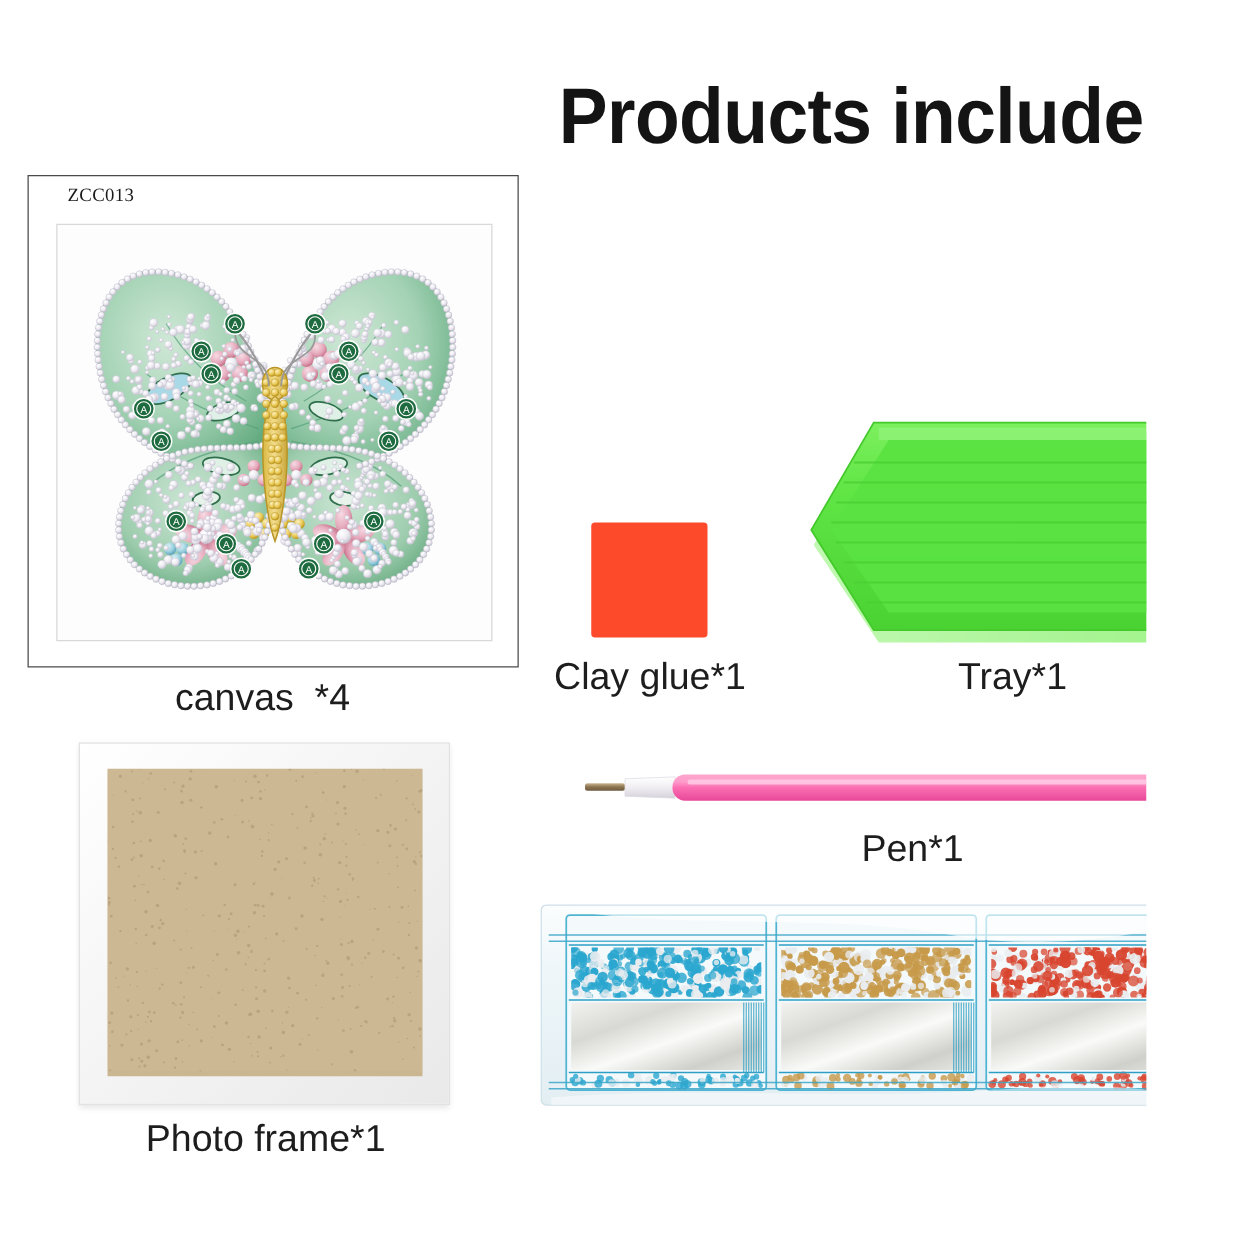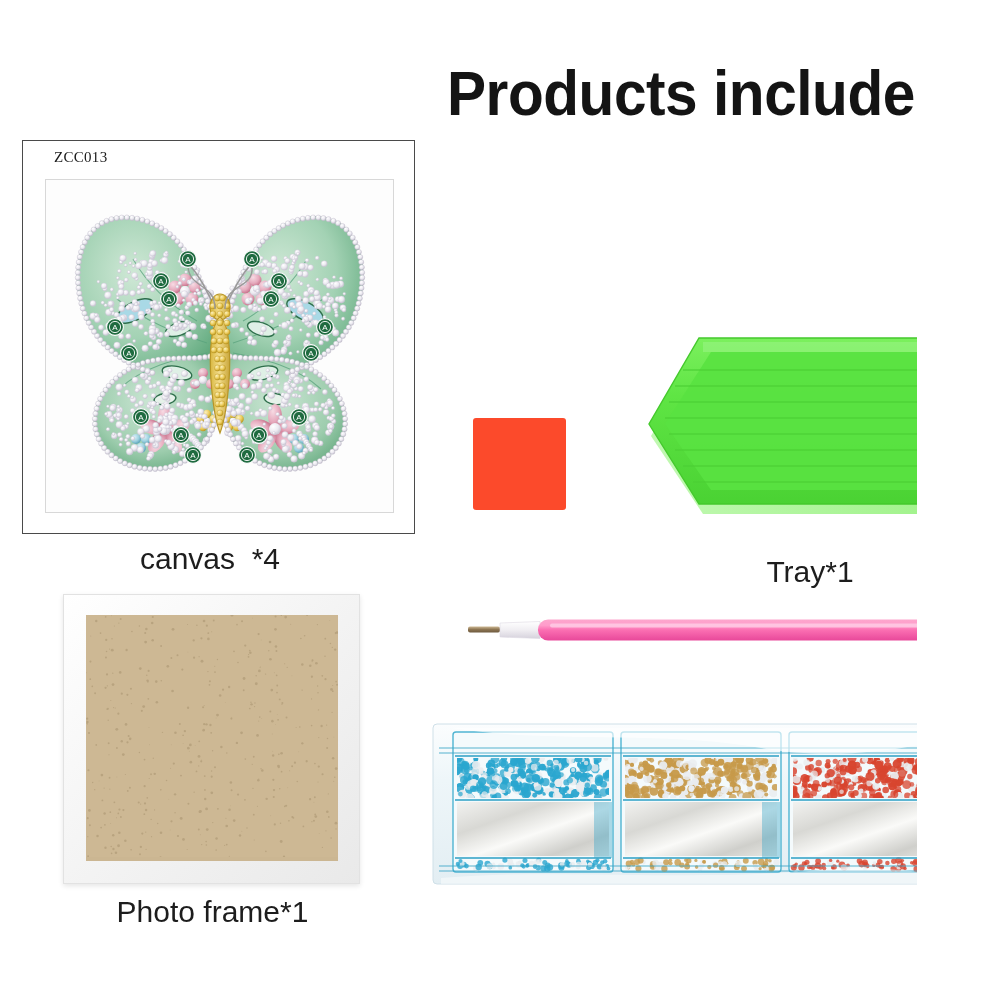--- a/index.html
+++ b/index.html
@@ -144,21 +144,21 @@
   #handbag-wrap {
     position: absolute;
     left: 431px;
     top: 718px;
     width: 541px;
     height: 172px;
   }
 
   .cap-canvas   { left: 60px;  top: 542px; width: 300px; }
   .cap-clay     { left: 400px; top: 525px; width: 240px; }
-  .cap-tray     { left: 700px; top: 555px; width: 220px; text-align: center; }
+  .cap-tray     { left: 700px; top: 525px; width: 220px; text-align: center; }
   .cap-pen      { left: 610px; top: 663px; width: 240px; }
   .cap-frame    { left: 30px;  top: 895px; width: 365px; }
   .cap-handbag  { left: 560px; top: 895px; width: 380px; }
 </style>
 </head>
 <body>
 
 <div id="page">
 
   <div id="heading">Products include</div>
@@ -1502,20 +1502,21 @@
             <circle cx="190" cy="252" r="5.6" fill="none" stroke="#ffffff" stroke-width="0.9"></circle>
             <text x="190" y="255.2" text-anchor="middle" font-family="&quot;Liberation Sans&quot;, sans-serif" font-size="8" fill="#ffffff">A</text>
           </g>
       </svg>
 
     </div>
   </div>
   <div class="caption cap-canvas">canvas  *4</div>
 
   <div id="clay-glue"></div>
+  <div class="caption cap-clay">Clay glue*1</div>
 
   <div id="tray-wrap">
     <svg viewBox="0 0 335 196" width="335" height="196" xmlns="http://www.w3.org/2000/svg">
       <defs>
         <linearGradient id="trayBody" x1="0" y1="0" x2="0" y2="1">
           <stop offset="0%" stop-color="#7cf05e"></stop>
           <stop offset="35%" stop-color="#5fe544"></stop>
           <stop offset="100%" stop-color="#4ad233"></stop>
         </linearGradient>
         <linearGradient id="trayRim" x1="0" y1="0" x2="1" y2="0">
@@ -1573,20 +1574,21 @@
 
       <path d="M34 9 L74 7.5 L74 24.5 L34 23 Z" fill="url(#penFerrule)" stroke="#ddd9e2" stroke-width="0.6"></path>
 
       <rect x="72" y="5.5" width="408" height="21" rx="10" fill="url(#penBarrel)"></rect>
 
       <rect x="84" y="9.5" width="388" height="4" rx="2" fill="#ffd2e8" opacity="0.75"></rect>
 
       <rect x="468" y="6.5" width="13" height="19" rx="6" fill="#f07bb4"></rect>
     </svg>
   </div>
+  <div class="caption cap-pen">Pen*1</div>
 
   <div id="photo-frame">
     <div id="frame-backing">
       <svg id="frame-backing-tex" viewBox="0 0 260 250" preserveAspectRatio="none" xmlns="http://www.w3.org/2000/svg">
         <rect width="260" height="250" fill="#cdb894"></rect>
         <g id="fiber-specks" fill="#a48f6b" opacity="0.5">
             <circle cx="116.3" cy="155.7" r="0.63"></circle>
             <circle cx="105.2" cy="38.3" r="0.43"></circle>
             <circle cx="201.8" cy="142.6" r="1.35"></circle>
             <circle cx="254.5" cy="72.7" r="0.57"></circle>

